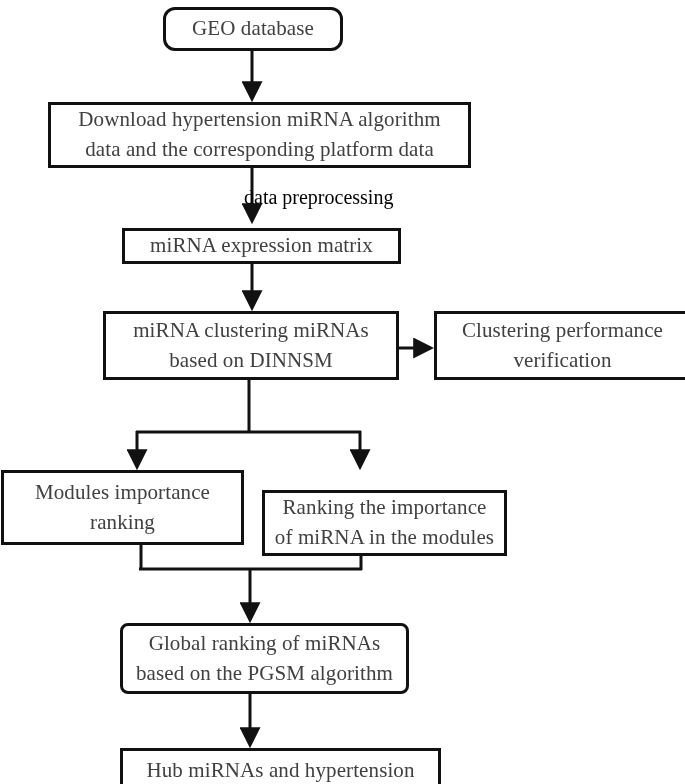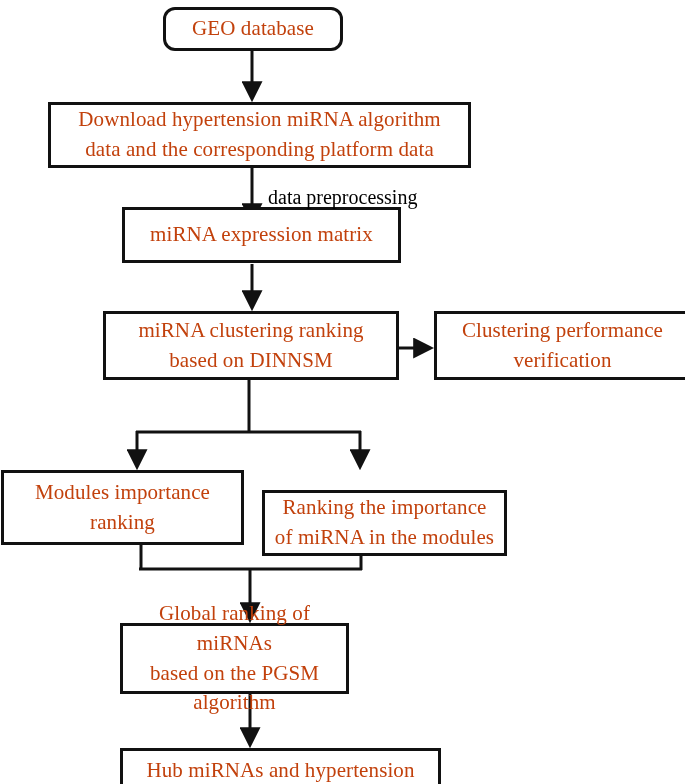--- a/index.html
+++ b/index.html
@@ -26,21 +26,21 @@
   }
   .node {
     position: absolute;
     box-sizing: border-box;
     background: #ffffff;
     border: 3px solid #111111;
     display: flex;
     align-items: center;
     justify-content: center;
     text-align: center;
-    color: #c2410c;
+    color: #404040;
     z-index: 2;
   }
   .node .label {
     display: block;
     width: 100%;
     padding: 0 6px;
     box-sizing: border-box;
     font-size: 21px;
     line-height: 1.42;
     white-space: pre-line;
@@ -56,29 +56,29 @@
     position: absolute;
     font-size: 20px;
     color: #000000;
     white-space: nowrap;
     z-index: 3;
   }
 
   
   #n-geo          { left:163px; top:7px;   width:180px; height:44px; }
   #n-download     { left:48px;  top:102px; width:423px; height:66px; }
-  #n-matrix       { left:122px; top:207px; width:279px; height:56px; }
+  #n-matrix       { left:122px; top:228px; width:279px; height:36px; }
   #n-dinnsm       { left:103px; top:311px; width:296px; height:69px; }
   #n-clusterperf  { left:434px; top:311px; width:257px; height:69px; }
   #n-modrank      { left:1px;   top:470px; width:243px; height:75px; }
   #n-mirnarank    { left:262px; top:470px; width:245px; height:66px;margin-top:20px; }
-  #n-globalrank   { left:120px; top:623px; width:229px; height:71px; }
+  #n-globalrank   { left:120px; top:623px; width:289px; height:71px;border-radius:8px; }
   #n-hub          { left:120px; top:748px; width:321px; height:46px; }
 
-  #lbl-preprocessing { left:268px; top:186px; }
+  #lbl-preprocessing { left:244px; top:186px; }
 </style>
 </head>
 <body>
 
 <div id="canvas">
 
   <svg class="edges" viewBox="0 0 685 784" xmlns="http://www.w3.org/2000/svg">
     <defs>
       <marker id="arrowhead" markerWidth="7" markerHeight="7" refX="5.6" refY="3.5" orient="auto" markerUnits="strokeWidth">
         <polygon points="0,0 7,3.5 0,7" fill="#111111"></polygon>
@@ -115,21 +115,21 @@
 data and the corresponding platform data</span>
   </div>
 
   <div class="edge-label" id="lbl-preprocessing">data preprocessing</div>
 
   <div class="node single" id="n-matrix">
     <span class="label">miRNA expression matrix</span>
   </div>
 
   <div class="node" id="n-dinnsm">
-    <span class="label">miRNA clustering ranking
+    <span class="label">miRNA clustering miRNAs
 based on DINNSM</span>
   </div>
 
   <div class="node" id="n-clusterperf">
     <span class="label">Clustering performance
 verification</span>
   </div>
 
   <div class="node" id="n-modrank">
     <span class="label">Modules importance

